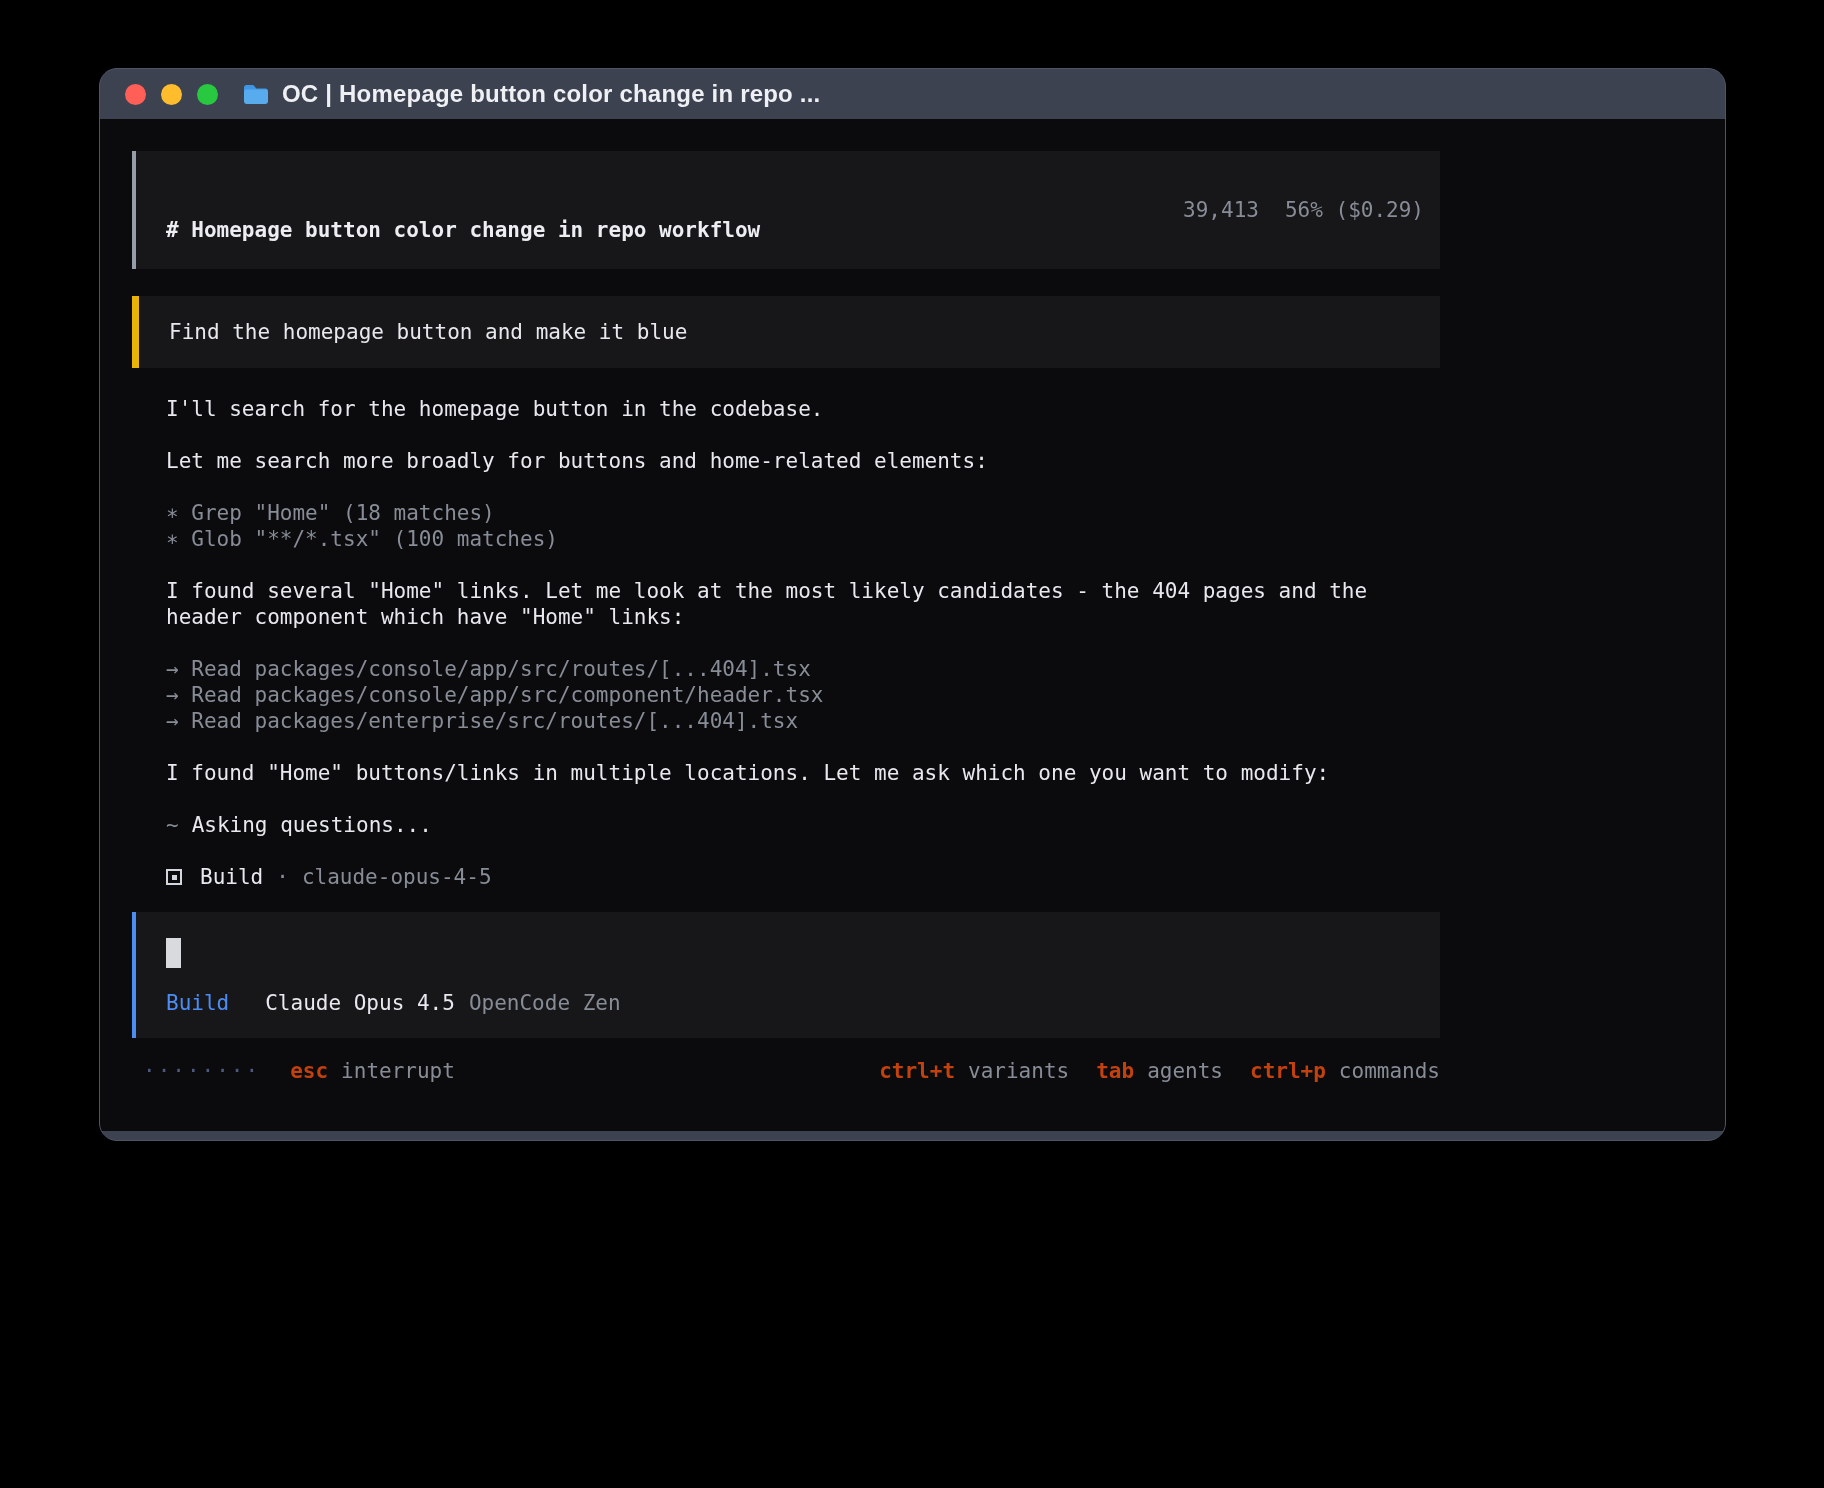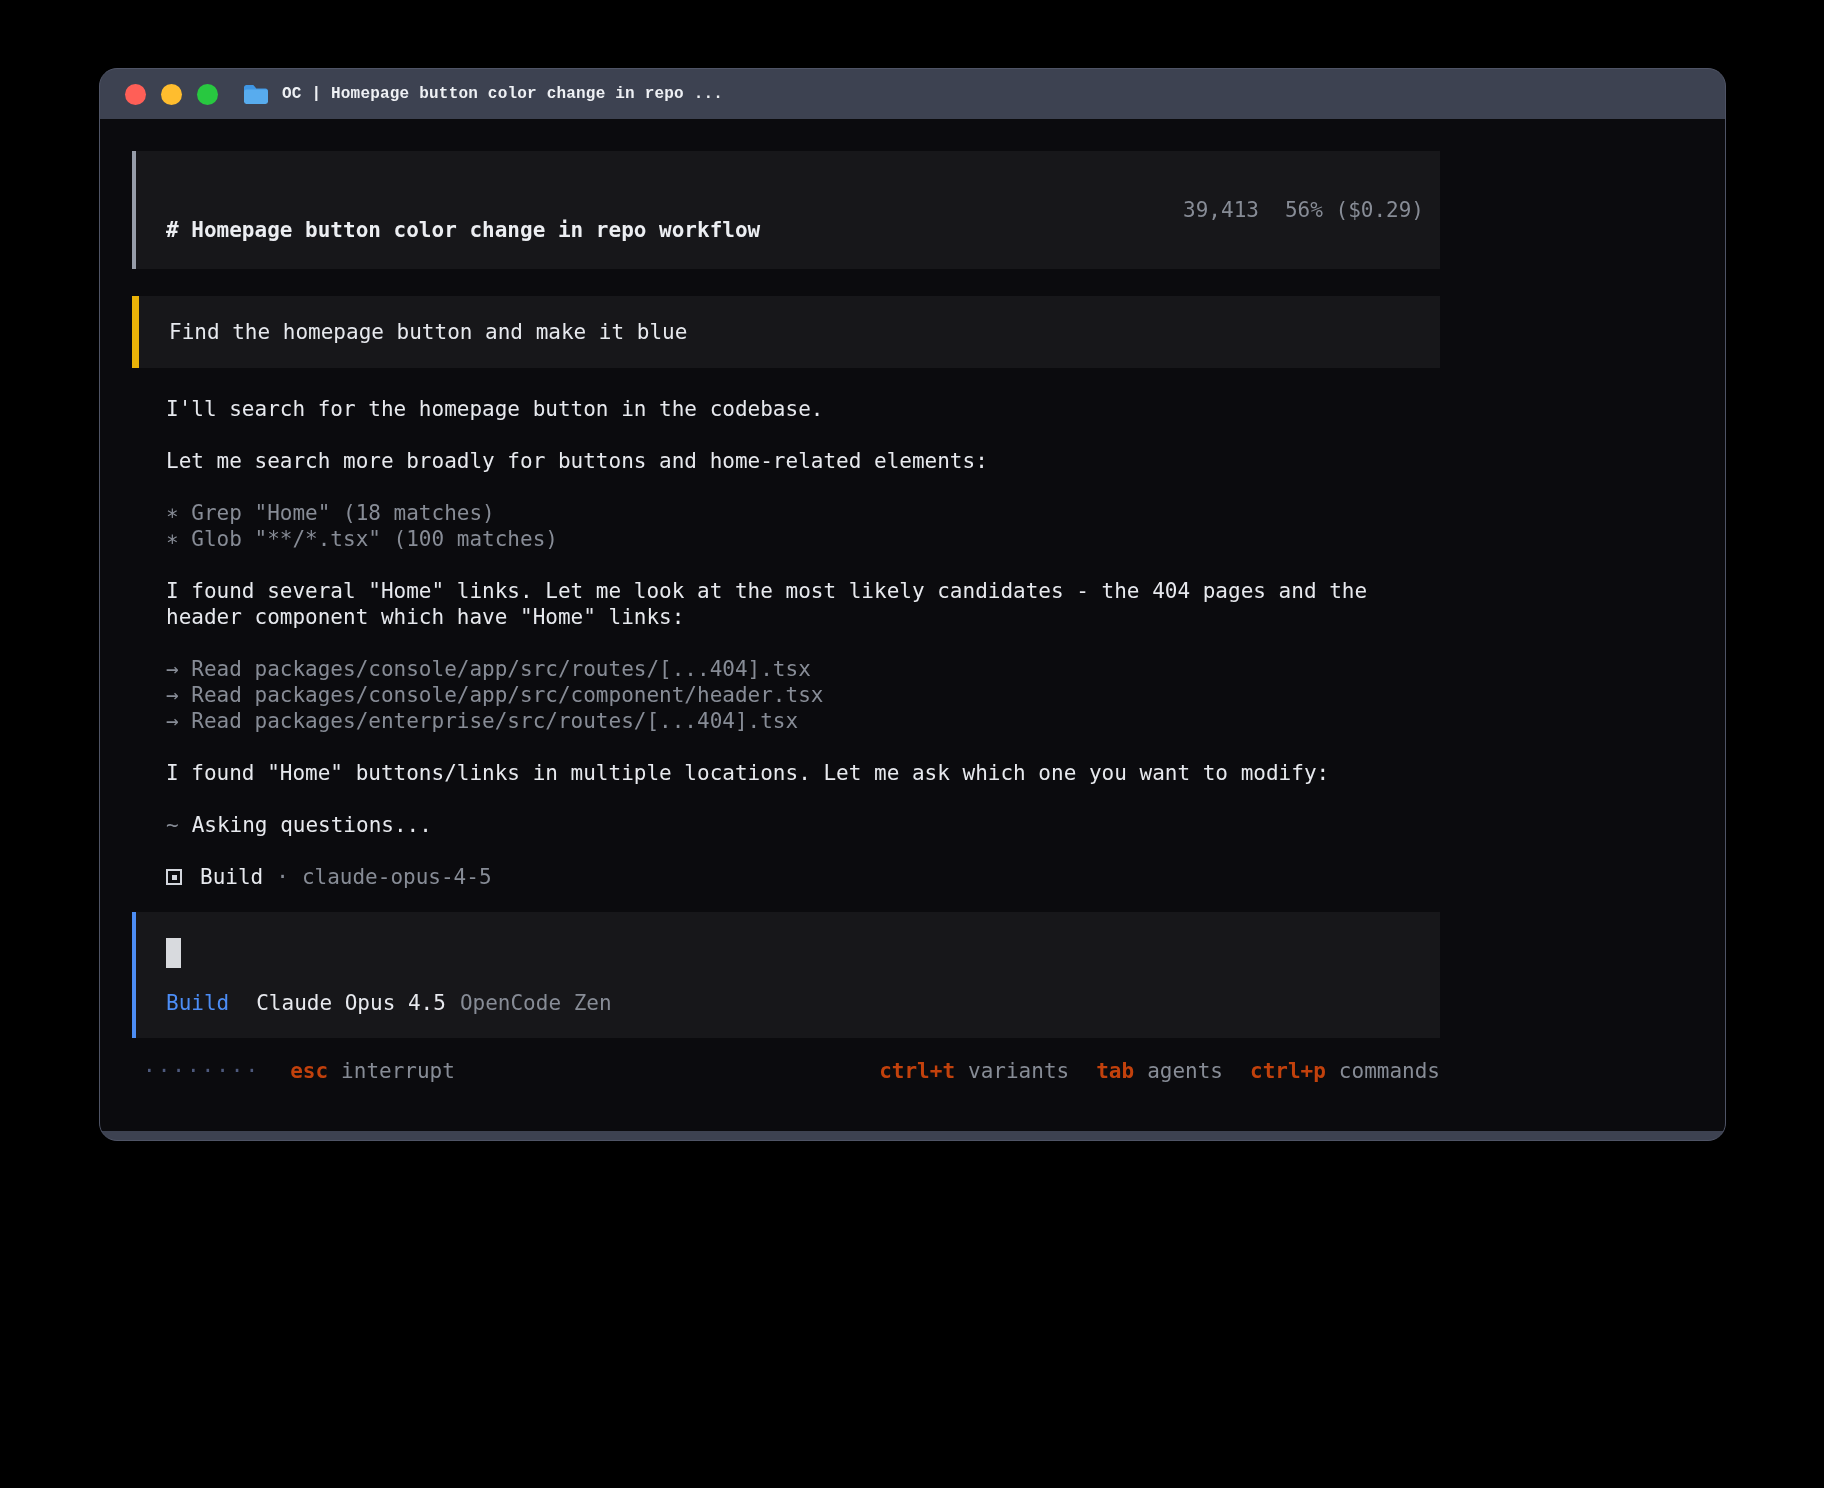--- a/index.html
+++ b/index.html
@@ -13,22 +13,22 @@
   }
 
   .titlebar { height:50px; display:flex; align-items:center; padding-left:25px; }
   .lights { display:flex; gap:15px; align-items:center; }
   .light { width:21px; height:21px; border-radius:50%; display:inline-block; }
   .light.red { background:#ff5f57; }
   .light.yellow { background:#ffbd2e; }
   .light.green { background:#28c840; }
   .folder { margin-left:24px; display:flex; align-items:center; }
   .win-title {
-    margin-left:12px; font-family:Liberation Mono, monospace;
-    font-weight:700; font-size:16px; color:#eef0f4; letter-spacing:.2px;
+    margin-left:12px; font-family:Liberation Sans, sans-serif;
+    font-weight:700; font-size:24px; color:#eef0f4; letter-spacing:.2px;
     white-space:nowrap;
   }
 
   .terminal {
     height:1012px; background:#0b0b0e; padding:32px 0 0 32px;
     color:#e7e9ee; font-size:21px; line-height:26px;
   }
   .content { width:1308px; display:flex; flex-direction:column; }
 
   .panel { background:#17171a; }
@@ -55,21 +55,21 @@
   .agent-icon {
     width:16px; height:16px; border:2.5px solid #d3d6dd;
     display:inline-flex; align-items:center; justify-content:center; margin-right:18px;
   }
   .agent-icon i { width:5px; height:5px; background:#d3d6dd; display:block; }
   .agent-row .sep { margin:0 13px; }
 
   .input-panel { margin-top:22px; border-left:4px solid #4c8df5; padding:26px 16px 22px 30px; }
   .cursor { display:block; width:15px; height:30px; background:#d8dade; margin-bottom:22px; }
   .input-status { display:flex; align-items:baseline; white-space:nowrap; }
-  .input-status .model { margin-left:27px; }
+  .input-status .model { margin-left:36px; }
   .input-status .provider { margin-left:14px; }
 
   .footer {
     width:1308px; margin-top:20px; padding-left:11px;
     display:flex; justify-content:space-between; align-items:center;
   }
   .footer-left { display:flex; align-items:center; gap:30px; }
   .footer-right { display:flex; align-items:center; gap:27px; }
   .dots { color:#4e5a7d; letter-spacing:2px; }
   .hint { display:inline-flex; align-items:baseline; gap:13px; white-space:nowrap; }

